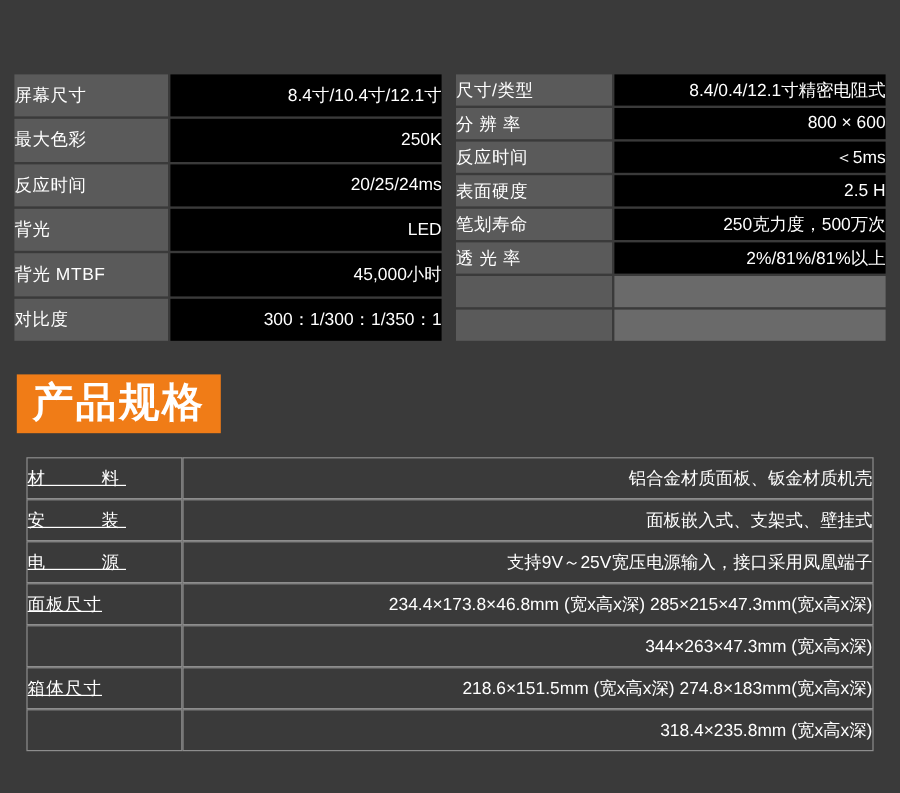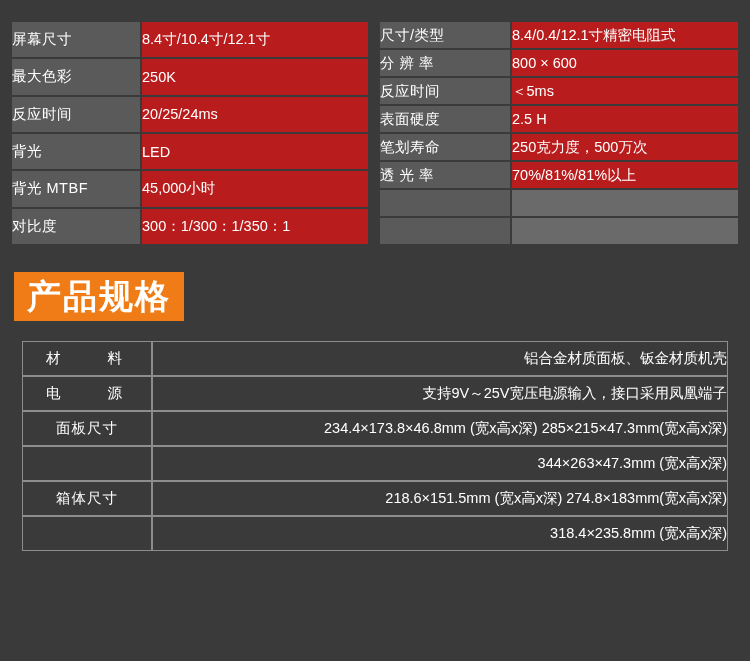--- a/index.html
+++ b/index.html
@@ -20,20 +20,21 @@
     height: 661px;
     background: #3a3a3a;
   }
 
   
   .top-area {
     display: flex;
     gap: 0;
     padding: 20px 10px 0 10px;
     box-sizing: border-box;
+    margin-top: 40px;
   }
   .spec-table {
     border-collapse: separate;
     border-spacing: 2px 2px;
     table-layout: fixed;
   }
   .spec-table.left { width: 363px; }
   .spec-table.right { width: 365px; margin-left: 8px; }
 
   .spec-table td {
@@ -43,22 +44,22 @@
     vertical-align: middle;
     padding: 0;
   }
   .cell-label {
     background: #5a5a5a;
     text-align: left;
     padding-left: 12px;
     letter-spacing: 0.5px;
   }
   .cell-value {
-    background: #b91c1c;
-    text-align: left;
+    background: #000000;
+    text-align: right;
     padding-left: 10px;
   }
   .cell-empty {
     background: #5a5a5a;
   }
   .cell-empty.val {
     background: #6a6a6a;
   }
   .spec-table.left col.c1 { width: 128px; }
   .spec-table.left col.c2 { width: auto; }
@@ -93,23 +94,23 @@
   .product-table col.p2 { width: auto; }
   .product-table td {
     height: 33px;
     font-size: 14.5px;
     color: #ffffff;
     border: 1px solid #8d8d8d;
     padding: 0;
     vertical-align: middle;
   }
   .p-label {
-    text-align: center;
     letter-spacing: 6px;
     padding-left: 6px;
+    text-decoration: underline;
   }
   .p-label.tight { letter-spacing: 1px; padding-left: 0; }
   .p-value {
     text-align: right;
     padding-left: 10px;
   }
 </style>
 </head>
 <body>
 
@@ -171,21 +172,21 @@
         <tr>
           <td class="cell-label">表面硬度</td>
           <td class="cell-value">2.5 H</td>
         </tr>
         <tr>
           <td class="cell-label">笔划寿命</td>
           <td class="cell-value">250克力度，500万次</td>
         </tr>
         <tr>
           <td class="cell-label">透 光 率</td>
-          <td class="cell-value">70%/81%/81%以上</td>
+          <td class="cell-value">2%/81%/81%以上</td>
         </tr>
         <tr>
           <td class="cell-empty"></td>
           <td class="cell-empty val"></td>
         </tr>
         <tr>
           <td class="cell-empty"></td>
           <td class="cell-empty val"></td>
         </tr>
       </tbody>
@@ -202,20 +203,24 @@
       <colgroup>
           <col class="p1">
           <col class="p2">
         </colgroup>
       <tbody>
         <tr>
           <td class="p-label">材　　料</td>
           <td class="p-value">铝合金材质面板、钣金材质机壳</td>
         </tr>
         <tr>
+          <td class="p-label">安　　装</td>
+          <td class="p-value">面板嵌入式、支架式、壁挂式</td>
+        </tr>
+        <tr>
           <td class="p-label">电　　源</td>
           <td class="p-value">支持9V～25V宽压电源输入，接口采用凤凰端子</td>
         </tr>
         <tr>
           <td class="p-label tight">面板尺寸</td>
           <td class="p-value">234.4×173.8×46.8mm (宽x高x深)  285×215×47.3mm(宽x高x深)</td>
         </tr>
         <tr>
           <td class="p-label tight"></td>
           <td class="p-value">344×263×47.3mm (宽x高x深)</td>

